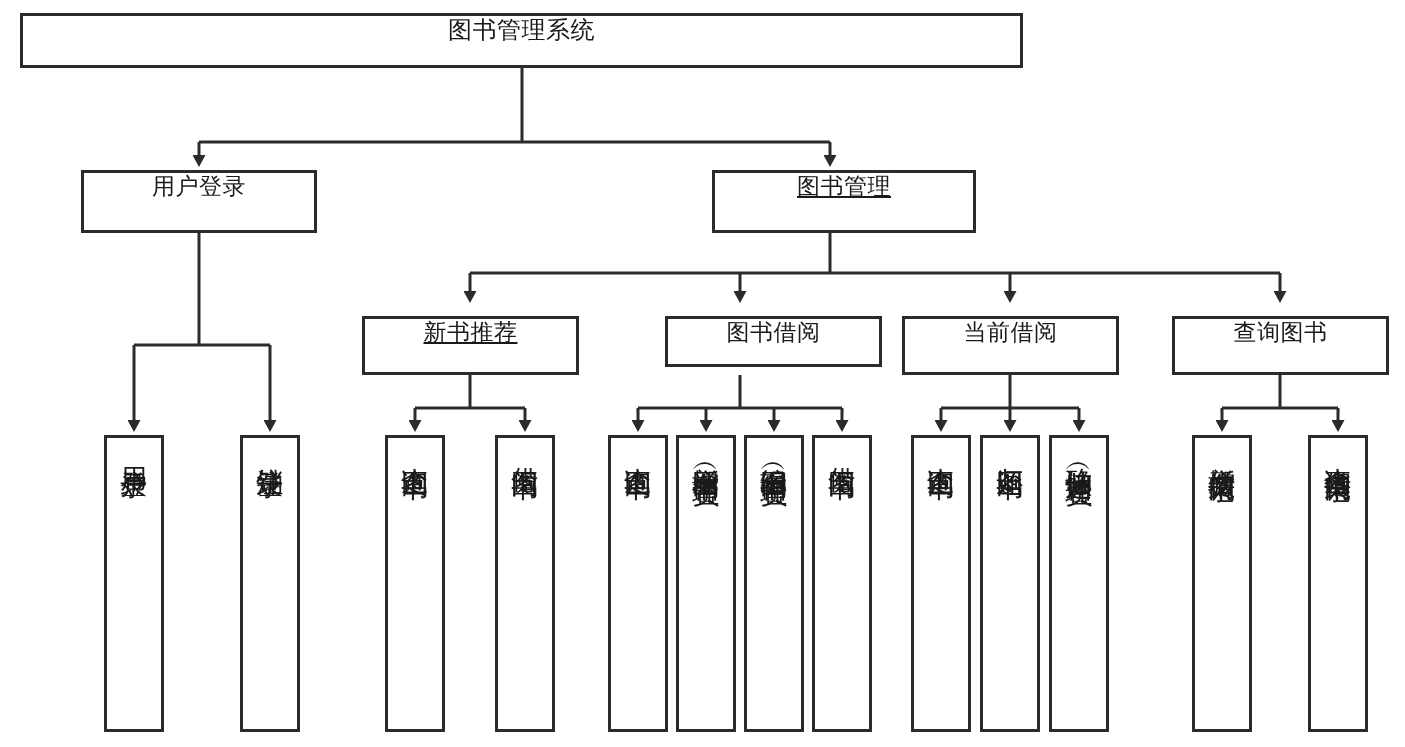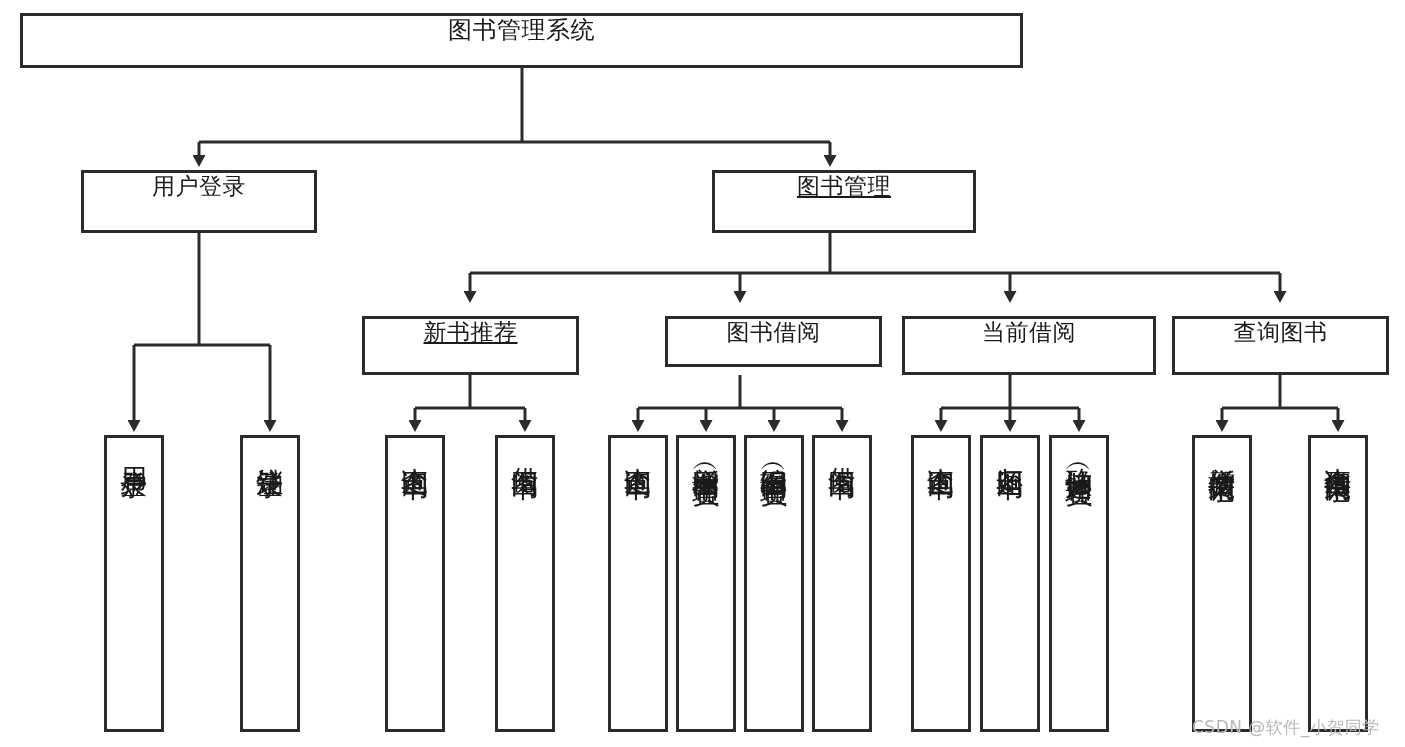--- a/index.html
+++ b/index.html
@@ -137,21 +137,21 @@
   <div class="node h" style="left:712px; top:170px; width:264px; height:63px;text-decoration:underline;">
     <span class="label">图书管理</span>
   </div>
 
   <div class="node h" style="left:362px; top:316px; width:217px; height:59px;text-decoration:underline;">
     <span class="label">新书推荐</span>
   </div>
   <div class="node h" style="left:632px; top:316px; width:217px; height:51px;margin-left:33px;">
     <span class="label">图书借阅</span>
   </div>
-  <div class="node h" style="left:902px; top:316px; width:254px; height:59px;">
+  <div class="node h" style="left:902px; top:316px; width:217px; height:59px;">
     <span class="label">当前借阅</span>
   </div>
   <div class="node h" style="left:1172px; top:316px; width:217px; height:59px;">
     <span class="label">查询图书</span>
   </div>
 
   <div class="node v" style="left:104px; top:435px; width:60px; height:297px;">
     <span class="label">用户登录</span>
   </div>
   <div class="node v" style="left:240px; top:435px; width:60px; height:297px;">
@@ -188,15 +188,14 @@
     <span class="label">确认归还（管理员）</span>
   </div>
 
   <div class="node v" style="left:1192px; top:435px; width:60px; height:297px;">
     <span class="label">新增借阅记录</span>
   </div>
   <div class="node v" style="left:1308px; top:435px; width:60px; height:297px;">
     <span class="label">查询借阅记录</span>
   </div>
 
-  <div class="watermark">CSDN @软件_小贺同学</div>
 
 </div>
 
 </body></html>

